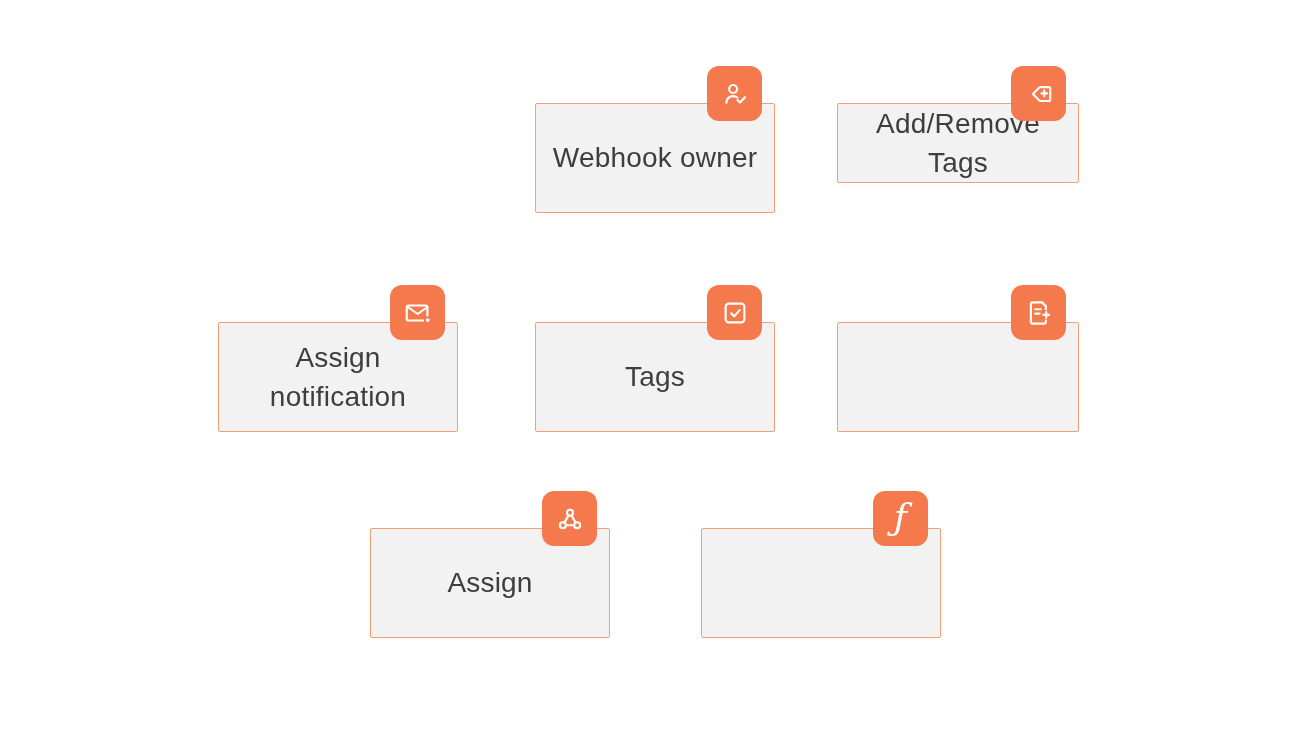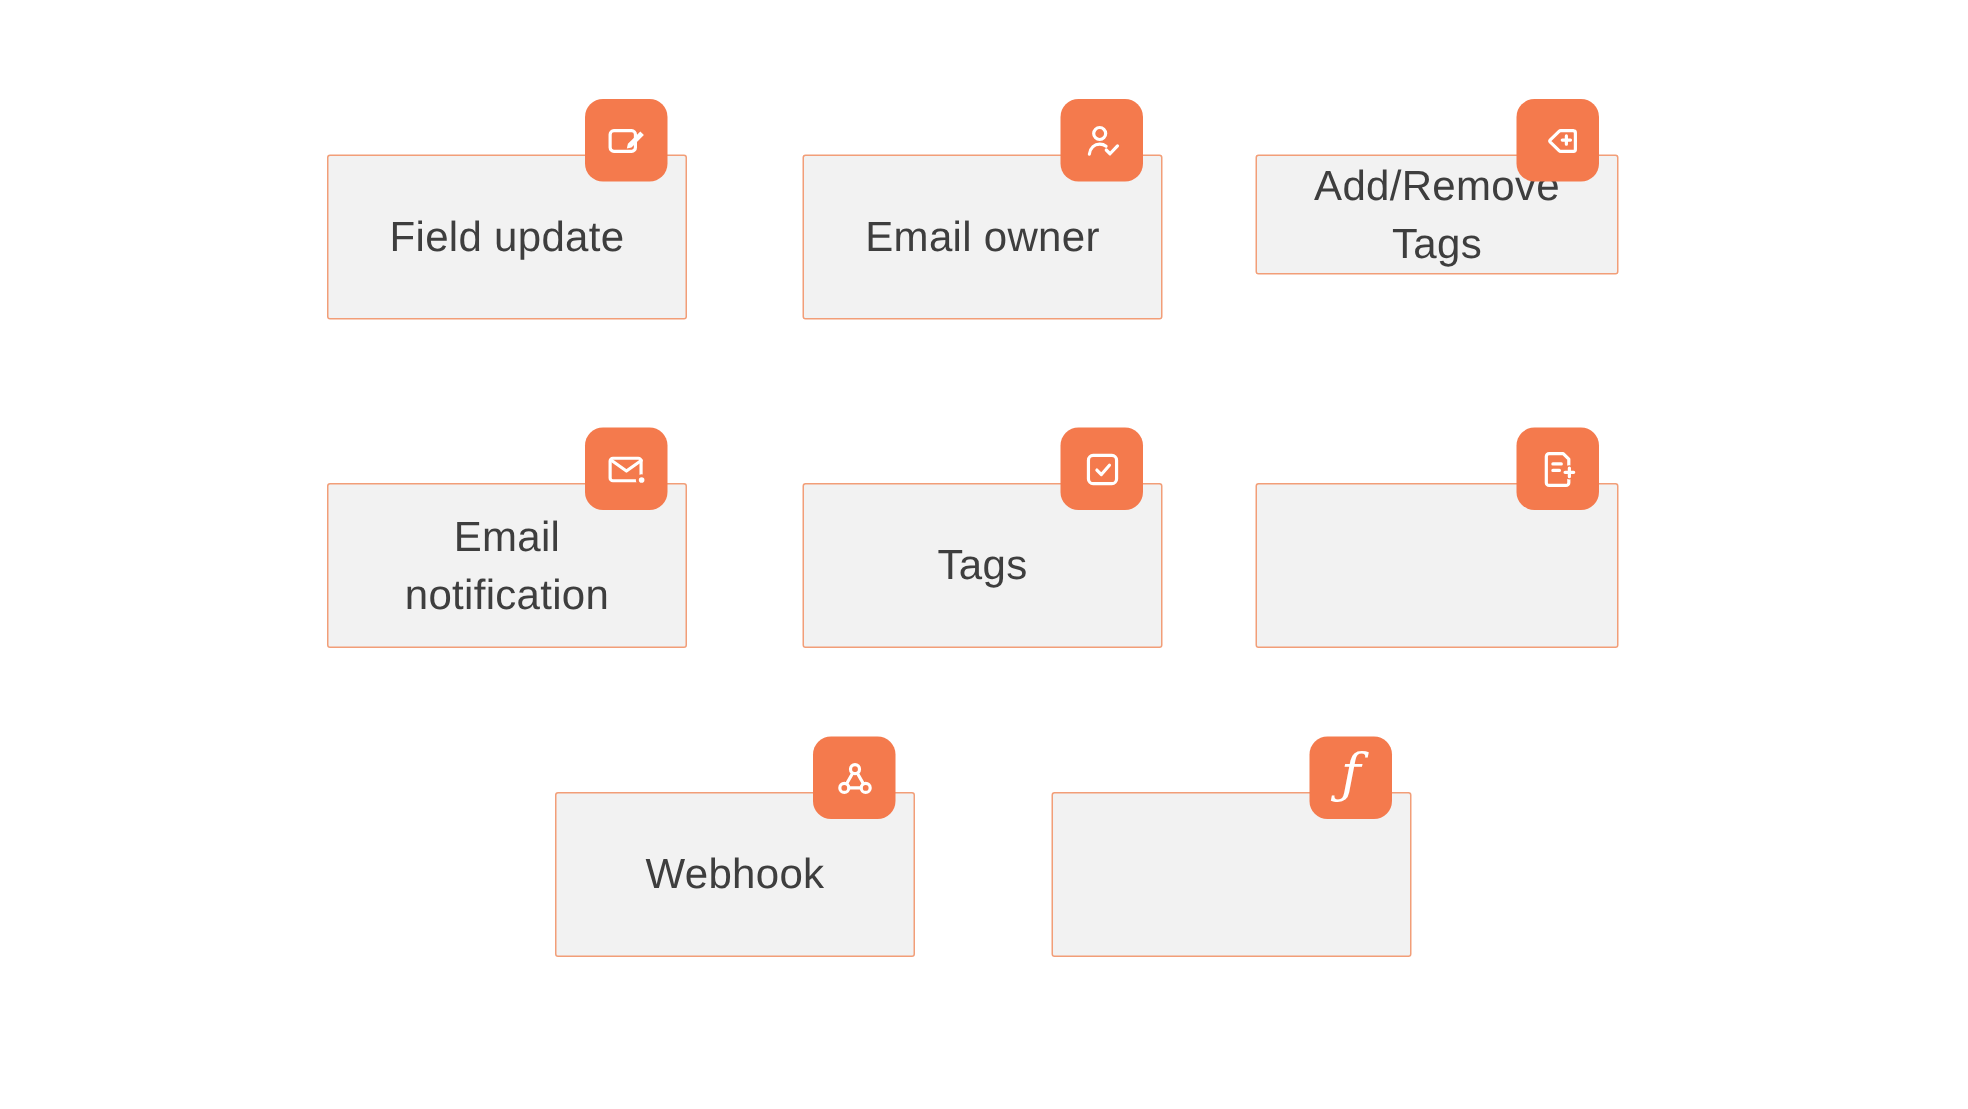--- a/index.html
+++ b/index.html
@@ -49,60 +49,51 @@
     font-size:36px;
     line-height:1;
     transform:translateY(-2px);
   }
 </style>
 </head>
 <body>
 
 <div class="canvas">
 
-  <div class="card" style="left:218px;top:103px;width:240px;height:110px">
-    <div class="badge">
-      <svg width="30" height="30" viewBox="0 0 24 24" fill="none" stroke="#ffffff" stroke-width="1.7" stroke-linecap="round" stroke-linejoin="round">
-        <rect x="3" y="6.5" width="13.5" height="11" rx="2"></rect>
-        <path d="M12.5 13.5l6.6-6.6 1.9 1.9-6.6 6.6-2.5.6z" fill="#ffffff" stroke="none"></path>
-      </svg>
-    </div>
-    <div class="label">Field update</div>
-  </div>
 
   <div class="card" style="left:535px;top:103px;width:240px;height:110px">
     <div class="badge">
       <svg width="30" height="30" viewBox="0 0 24 24" fill="none" stroke="#ffffff" stroke-width="1.7" stroke-linecap="round" stroke-linejoin="round">
         <circle cx="10.5" cy="8" r="3.2"></circle>
         <path d="M5 19c.5-3.4 2.8-5.3 5.5-5.3 1.3 0 2.5.4 3.4 1.1"></path>
         <path d="M14 16.8l2 2 4-4.2"></path>
       </svg>
     </div>
-    <div class="label">Email owner</div>
+    <div class="label">Webhook owner</div>
   </div>
 
   <div class="card wrap" style="left:837px;top:103px;width:242px;height:80px">
     <div class="badge">
       <svg width="30" height="30" viewBox="0 0 24 24" fill="none" stroke="#ffffff" stroke-width="1.7" stroke-linecap="round" stroke-linejoin="round">
         <path d="M20 6.5h-6.8c-.34 0-.66.14-.9.38l-4.8 4.7a.62.62 0 0 0 0 .9l4.8 4.7c.24.24.56.38.9.38H20a1 1 0 0 0 1-1v-9a1 1 0 0 0-1-1z"></path>
         <path d="M16.2 9.3v4.4M14 11.5h4.4"></path>
       </svg>
     </div>
     <div class="label">Add/Remove Tags</div>
   </div>
 
   <div class="card wrap" style="left:218px;top:322px;width:240px;height:110px">
     <div class="badge">
       <svg width="30" height="30" viewBox="0 0 24 24" fill="none" stroke="#ffffff" stroke-width="1.7" stroke-linecap="round" stroke-linejoin="round">
         <rect x="3" y="6" width="16.5" height="12" rx="1.5"></rect>
         <path d="M3.8 7.2l7.9 5.6 7.9-5.6"></path>
         <circle cx="19.8" cy="17.6" r="2.3" fill="#ffffff" stroke="#f47a4d" stroke-width="1.6"></circle>
       </svg>
     </div>
-    <div class="label">Email notification</div>
+    <div class="label">Assign notification</div>
   </div>
 
   <div class="card" style="left:535px;top:322px;width:240px;height:110px">
     <div class="badge">
       <svg width="30" height="30" viewBox="0 0 24 24" fill="none" stroke="#ffffff" stroke-width="1.7" stroke-linecap="round" stroke-linejoin="round">
         <rect x="4.5" y="4.5" width="15" height="15" rx="2.5"></rect>
         <path d="M9 12.3l2.4 2.4 4.3-5"></path>
       </svg>
     </div>
     <div class="label">Tags</div>
@@ -123,21 +114,21 @@
     <div class="badge">
       <svg width="30" height="30" viewBox="0 0 24 24" fill="none" stroke="#ffffff" stroke-width="1.7" stroke-linecap="round" stroke-linejoin="round">
         <circle cx="12" cy="7" r="2.4"></circle>
         <circle cx="6.3" cy="17" r="2.4"></circle>
         <circle cx="17.7" cy="17" r="2.4"></circle>
         <path d="M10.8 9.1l-3.2 5.6"></path>
         <path d="M13.2 9.1l3.2 5.6"></path>
         <path d="M8.8 17h6.4"></path>
       </svg>
     </div>
-    <div class="label">Webhook</div>
+    <div class="label">Assign</div>
   </div>
 
   <div class="card" style="left:701px;top:528px;width:240px;height:110px">
     <div class="badge">
       <span class="fn-glyph">ƒ</span>
     </div>
   </div>
 
 </div>
 

